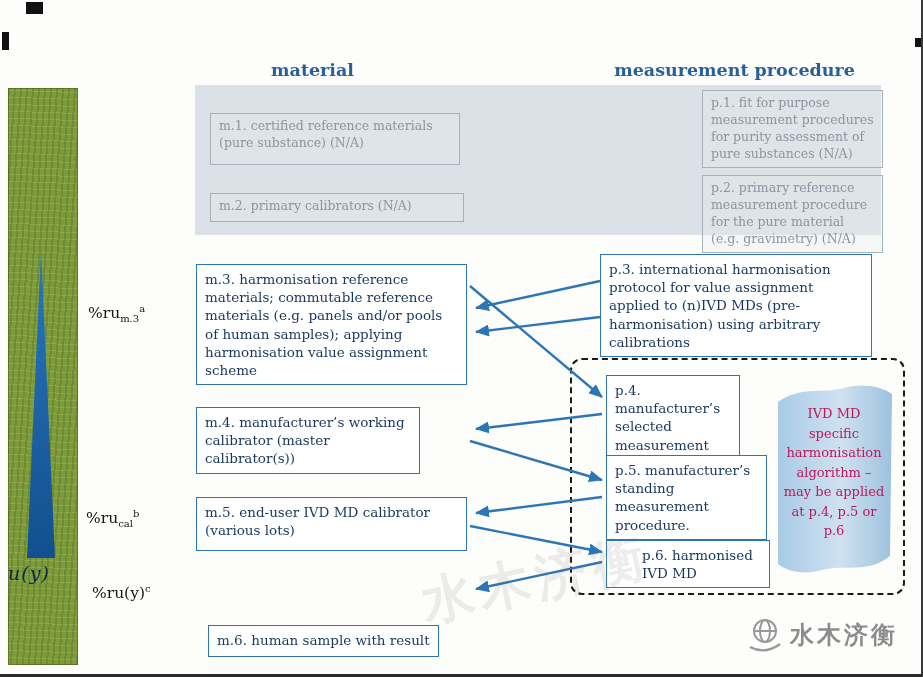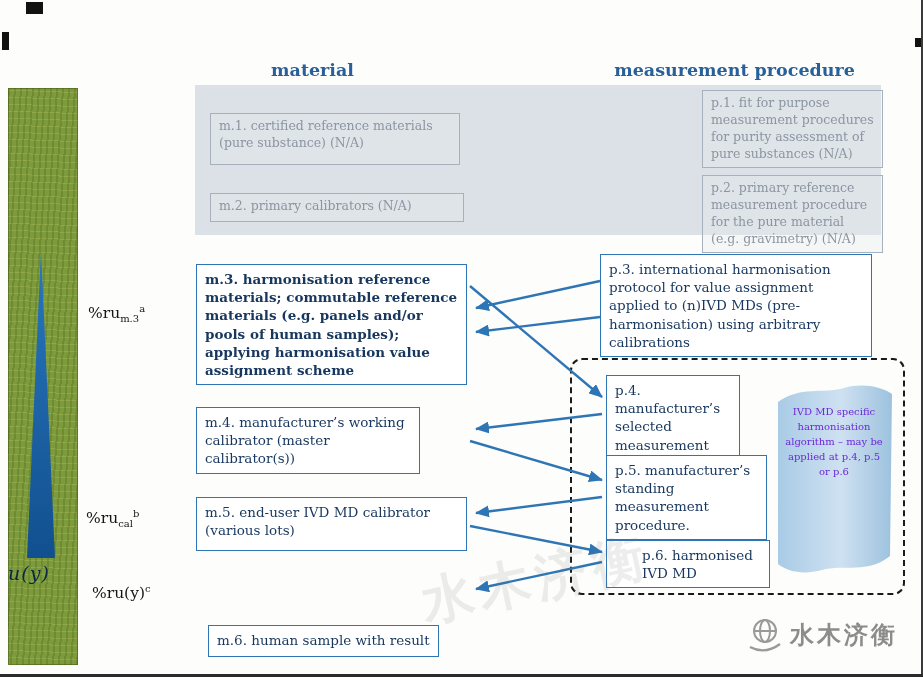--- a/index.html
+++ b/index.html
@@ -51,21 +51,21 @@
     position:absolute; box-sizing:border-box; border:1.6px solid #2e75b6;
     background:#ffffff; color:#17375e; font-size:13.5px; line-height:1.35;
     padding:5px 8px;
   }
   .box.na {
     border-color:#a7b1bd; background:rgba(230,234,239,0.35); color:#8b95a1;
     font-size:12.5px; padding:4px 8px;
   }
   #m1 { left:210px; top:113px; width:250px; min-height:52px; }
   #m2 { left:210px; top:193px; width:254px; min-height:29px; }
-  #m3 { left:196px; top:264px; width:271px; min-height:112px;font-weight:bold; }
+  #m3 { left:196px; top:264px; width:271px; min-height:112px; }
   #m4 { left:196px; top:407px; width:224px; min-height:53px; }
   #m5 { left:196px; top:497px; width:271px; min-height:54px; }
   #m6 { left:208px; top:578px; width:231px; min-height:32px;margin-top:47px; }
   #p1 { left:702px; top:90px;  width:181px; min-height:63px; }
   #p2 { left:702px; top:175px; width:181px; min-height:58px; }
   #p3 { left:600px; top:254px; width:272px; min-height:86px; }
   #p4 { left:606px; top:375px; width:134px; min-height:61px; }
   #p5 { left:606px; top:455px; width:161px; min-height:63px; }
   #p6 { left:606px; top:540px; width:164px; min-height:31px;padding-left:35px; }
 
@@ -73,21 +73,21 @@
   .dashed-region {
     position:absolute; left:570px; top:358px; width:335px; height:237px;
     border:2.5px dashed #1a1a1a; border-radius:12px; box-sizing:border-box;
   }
 
   
   .ribbon { position:absolute; left:770px; top:378px; width:128px; height:208px; }
   .ribbon svg { position:absolute; left:0; top:0; }
   .ribbon-text {
     position:absolute; left:12px; top:26px; width:104px; text-align:center;
-    color:#6d28d9; font-size:10px; line-height:1.5;
+    color:#be185d; font-size:13px; line-height:1.5;
   }
 
   
   .arrows { position:absolute; left:0; top:0; pointer-events:none; }
 
   
   .ghost-wm {
     position:absolute; left:420px; top:545px; font-size:52px; font-weight:700;
     color:#6f6f6f; opacity:0.12; transform:rotate(-12deg); letter-spacing:6px;
     pointer-events:none; font-family:"Liberation Sans",sans-serif;

